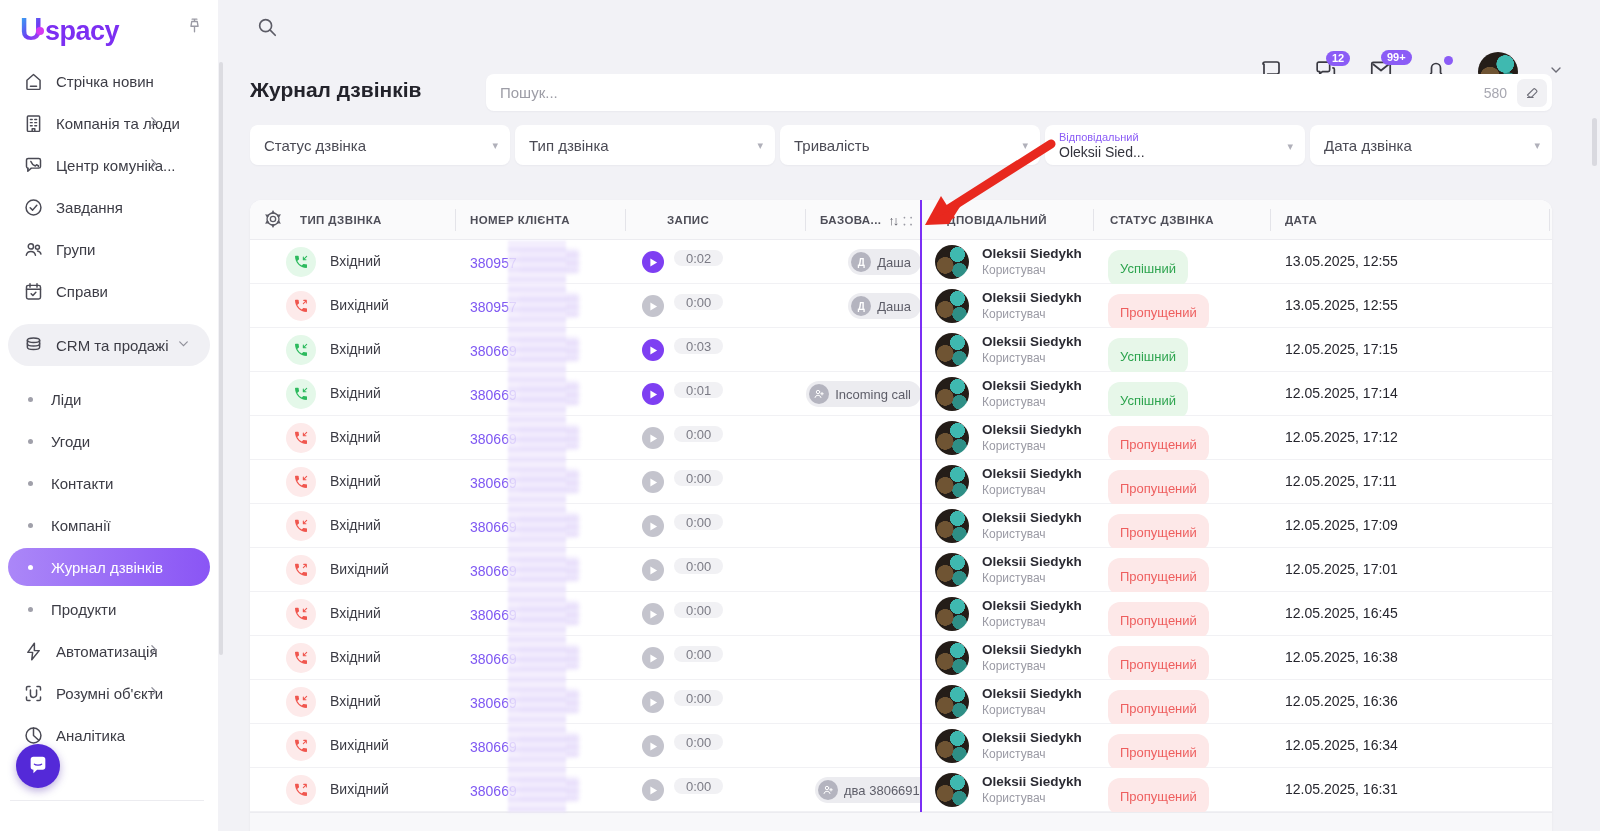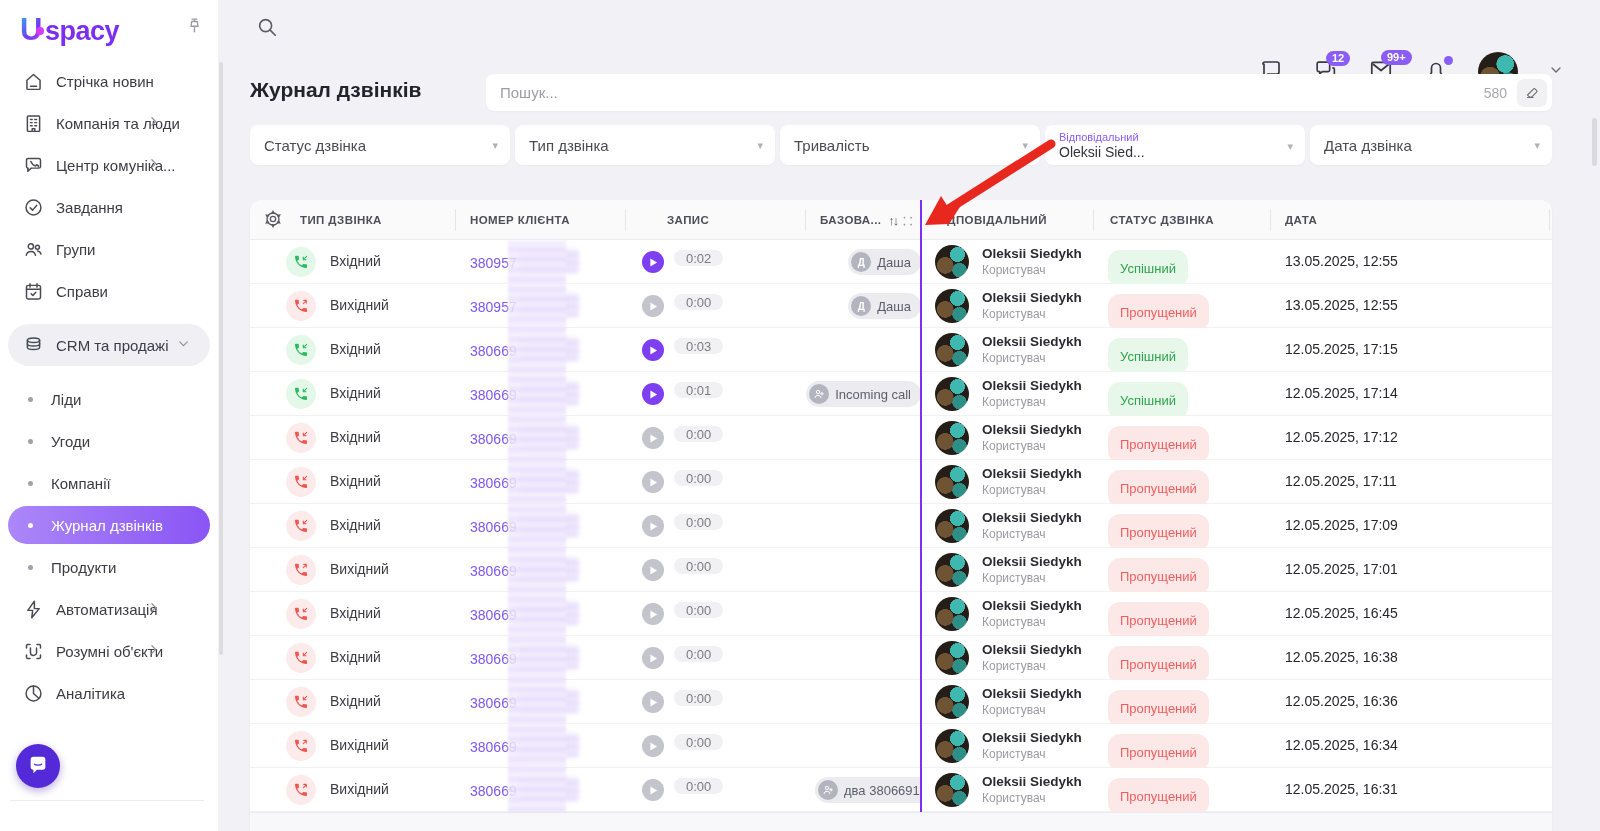--- a/index.html
+++ b/index.html
@@ -202,20 +202,24 @@
         <div class="mi sub">
           <span class="dot"></span>
           <span>Ліди</span>
         </div>
         <div class="mi sub">
           <span class="dot"></span>
           <span>Угоди</span>
         </div>
         <div class="mi sub">
           <span class="dot"></span>
+          <span>Контакти</span>
+        </div>
+        <div class="mi sub">
+          <span class="dot"></span>
           <span>Компанії</span>
         </div>
         <div class="mi sub active">
           <span class="dot"></span>
           <span>Журнал дзвінків</span>
         </div>
         <div class="mi sub">
           <span class="dot"></span>
           <span>Продукти</span>
         </div>

